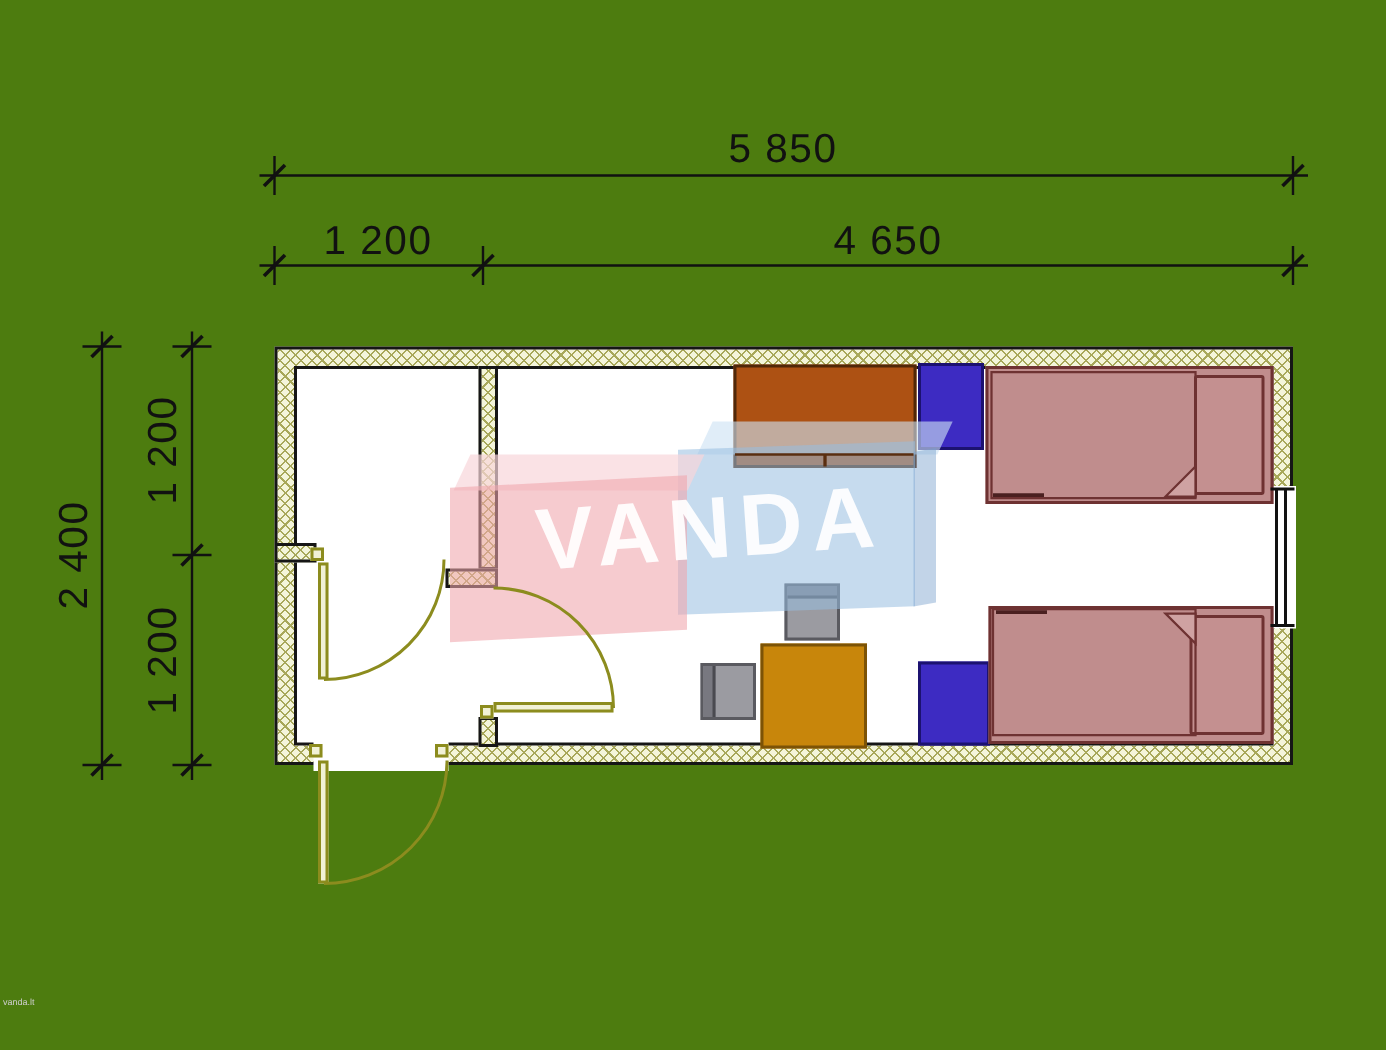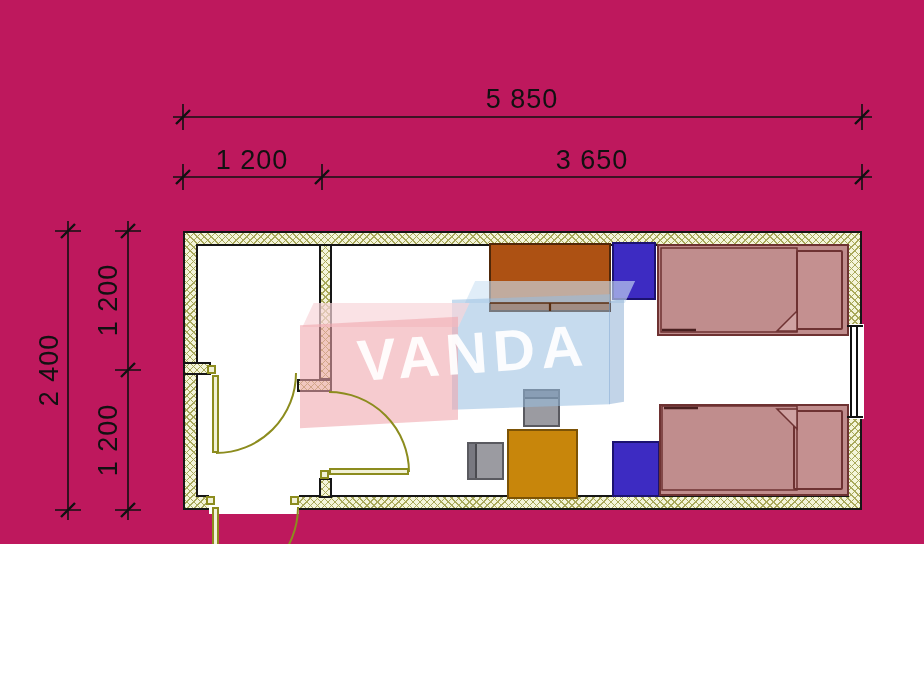--- a/index.html
+++ b/index.html
@@ -1,16 +1,16 @@
 <!DOCTYPE html>
 <html><head>
 <meta charset="utf-8">
 <style>
   html,body{margin:0;padding:0;background:#fff;}
-  #canvas{position:relative;width:924px;height:544px;background:#be185d;overflow:hidden;
+  #canvas{position:relative;width:924px;height:700px;background:#4d7c0f;overflow:hidden;
           font-family:"Liberation Sans",sans-serif;}
   .abs{position:absolute;box-sizing:border-box;}
   
   .wall{position:absolute;box-sizing:border-box;background-color:#f4f5da;
         background-image:
           repeating-linear-gradient(45deg,#a8a85a 0,#a8a85a 1px,transparent 1px,transparent 5px),
           repeating-linear-gradient(-45deg,#a8a85a 0,#a8a85a 1px,transparent 1px,transparent 5px);
         border:2px solid #161616;}
   .punch{position:absolute;background:#fff;}
   .dim-label{position:absolute;width:140px;height:32px;display:flex;align-items:center;
@@ -28,21 +28,21 @@
   #footer-note{position:absolute;left:2px;top:666px;font-size:6px;color:#cfcfcf;}
   svg.overlay{position:absolute;left:0;top:0;pointer-events:none;}
 </style>
 </head>
 <body>
 
 <div id="canvas">
 
   <div class="dim-label" style="left:452px;top:83px;">5 850</div>
   <div class="dim-label" style="left:182px;top:144px;">1 200</div>
-  <div class="dim-label" style="left:522px;top:144px;">3 650</div>
+  <div class="dim-label" style="left:522px;top:144px;">4 650</div>
   <div class="dim-label vert" style="left:-21px;top:354px;">2 400</div>
   <div class="dim-label vert" style="left:38px;top:284px;">1 200</div>
   <div class="dim-label vert" style="left:38px;top:424px;">1 200</div>
 
   <div class="wall" style="left:183px;top:231px;width:679px;height:279px;"></div>
   <div class="abs" style="left:196px;top:244px;width:653px;height:253px;background:#fff;border:2px solid #161616;"></div>
 
   <div class="wall" style="left:319px;top:244px;width:13px;height:136px;"></div>
   <div class="wall" style="left:297px;top:379px;width:35px;height:13px;"></div>
   <div class="wall" style="left:319px;top:478px;width:13px;height:20px;"></div>

